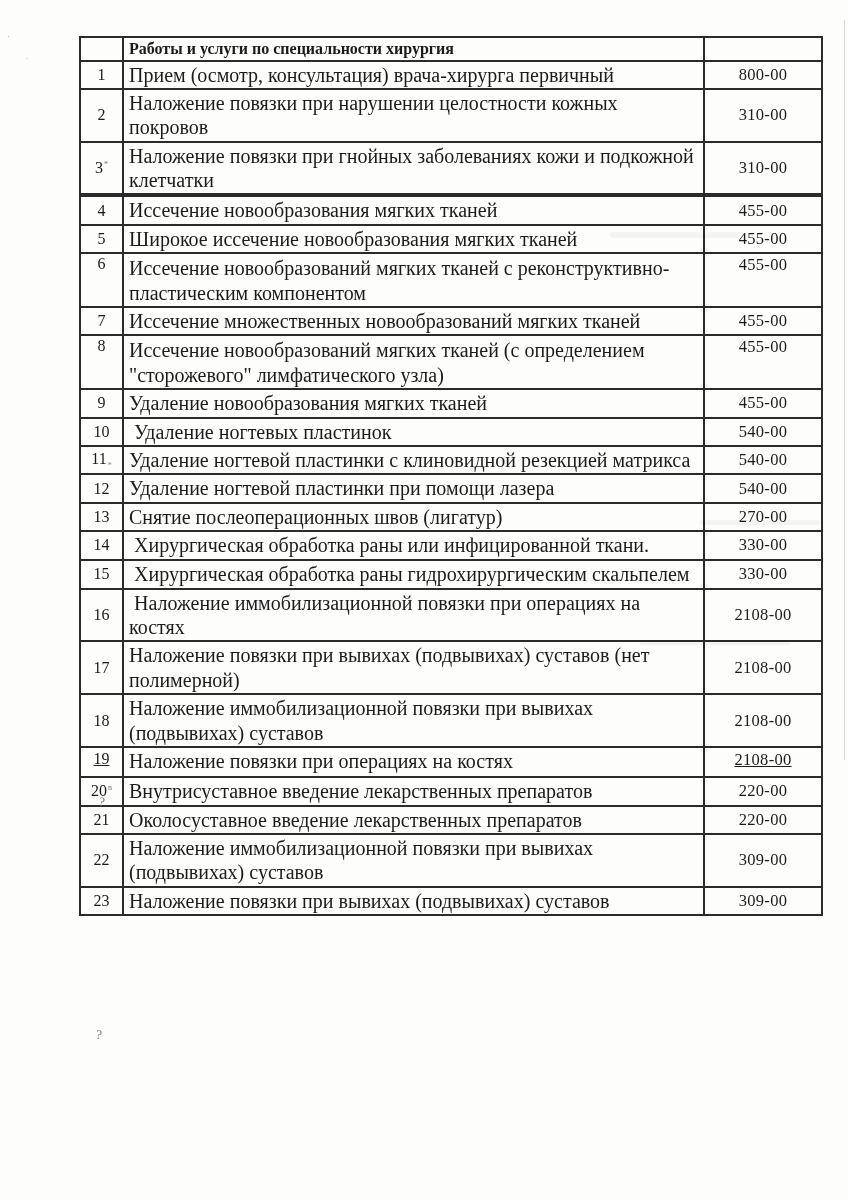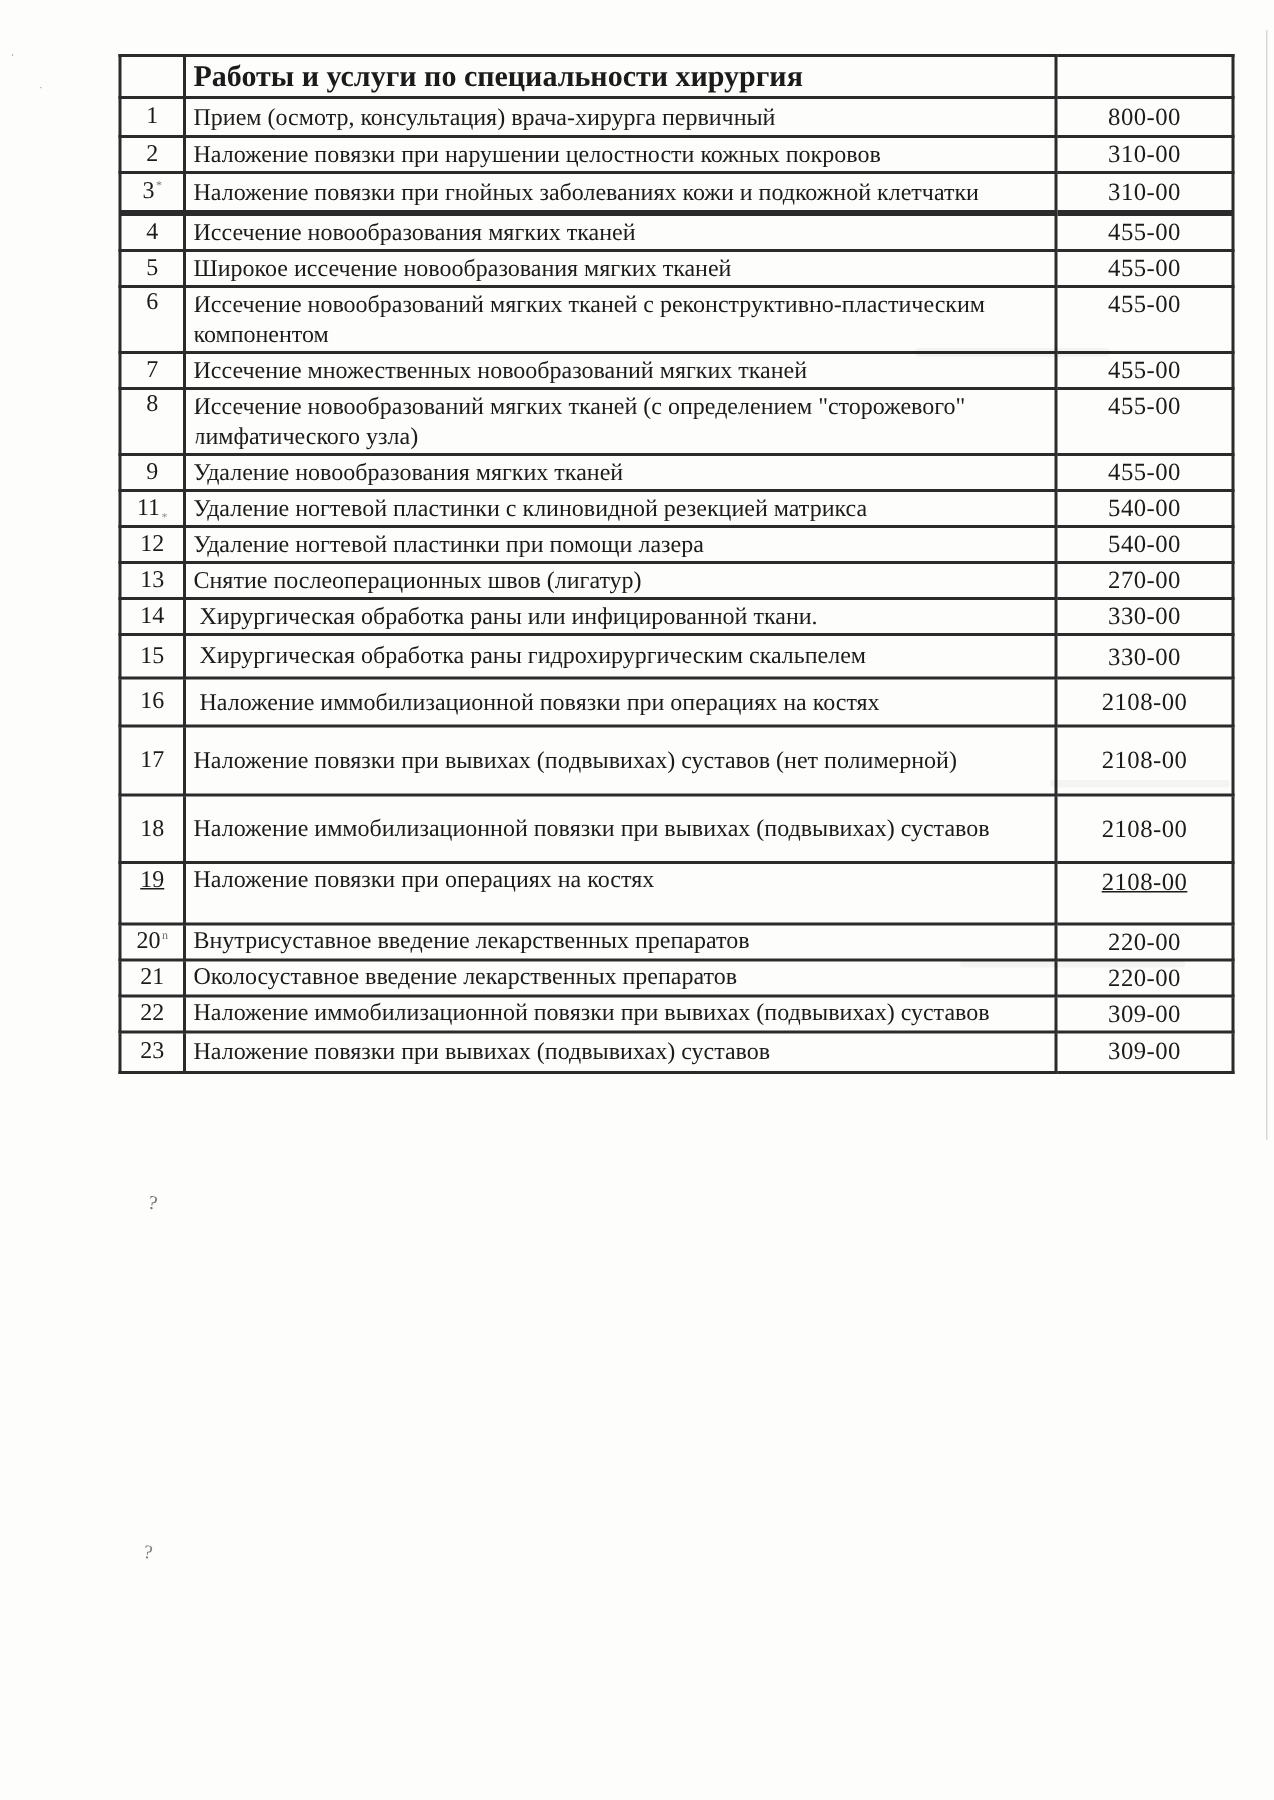--- a/index.html
+++ b/index.html
@@ -28,39 +28,39 @@
     overflow: hidden;
   }
   col.w-num { width: 43px; }
   col.w-svc { width: 581px; }
   col.w-prc { width: 118px; }
   td.c-num {
     text-align: center;
     font-size: 16px;
   }
   td.c-svc {
-    font-size: 16px;
+    font-size: 20px;
     padding: 1px 4px 1px 5px;
     line-height: 1.22;
     white-space: pre-wrap;
   }
   td.c-svc.hdr {
     font-weight: bold;
-    font-size: 20px;
+    font-size: 16px;
     font-family: Liberation Serif, serif;
   }
   td.c-prc {
     text-align: center;
     font-size: 16.5px;
     letter-spacing: 0.3px;
   }
   tr.top td { vertical-align: top; }
   tr.top td.c-svc { padding-top: 2px; border-radius: 21px; }
   tr.r19 td.c-num, tr.r19 td.c-prc { vertical-align: top; padding-top: 2px; text-decoration: underline; }
-  tr.r19 td.c-svc { vertical-align: bottom; padding-bottom: 18px; }
+  tr.r19 td.c-svc { vertical-align: bottom; padding-bottom: 3px; }
   tr.thickb td { border-bottom-width: 4px; }
   sup.mk {
     font-size: 8px;
     color: #6e6e6e;
     margin-left: 1px;
   }
   sub.mk {
     font-size: 8px;
     color: #8a8a8a;
     margin-left: 1px;
@@ -156,20 +156,25 @@
         <td class="c-svc">Иссечение новообразований мягких тканей (с определением "сторожевого" лимфатического узла)</td>
         <td class="c-prc">455-00</td>
       </tr>
 
       <tr style="height:20px">
         <td class="c-num"><span>9</span></td>
         <td class="c-svc">Удаление новообразования мягких тканей</td>
         <td class="c-prc">455-00</td>
       </tr>
 
+      <tr style="height:19px">
+        <td class="c-num"><span>10</span></td>
+        <td class="c-svc"> Удаление ногтевых пластинок</td>
+        <td class="c-prc">540-00</td>
+      </tr>
 
       <tr style="height:22px">
         <td class="c-num"><span>11</span><sub class="mk">*</sub></td>
         <td class="c-svc">Удаление ногтевой пластинки с клиновидной резекцией матрикса</td>
         <td class="c-prc">540-00</td>
       </tr>
 
       <tr style="height:19px">
         <td class="c-num"><span>12</span></td>
         <td class="c-svc">Удаление ногтевой пластинки при помощи лазера</td>

